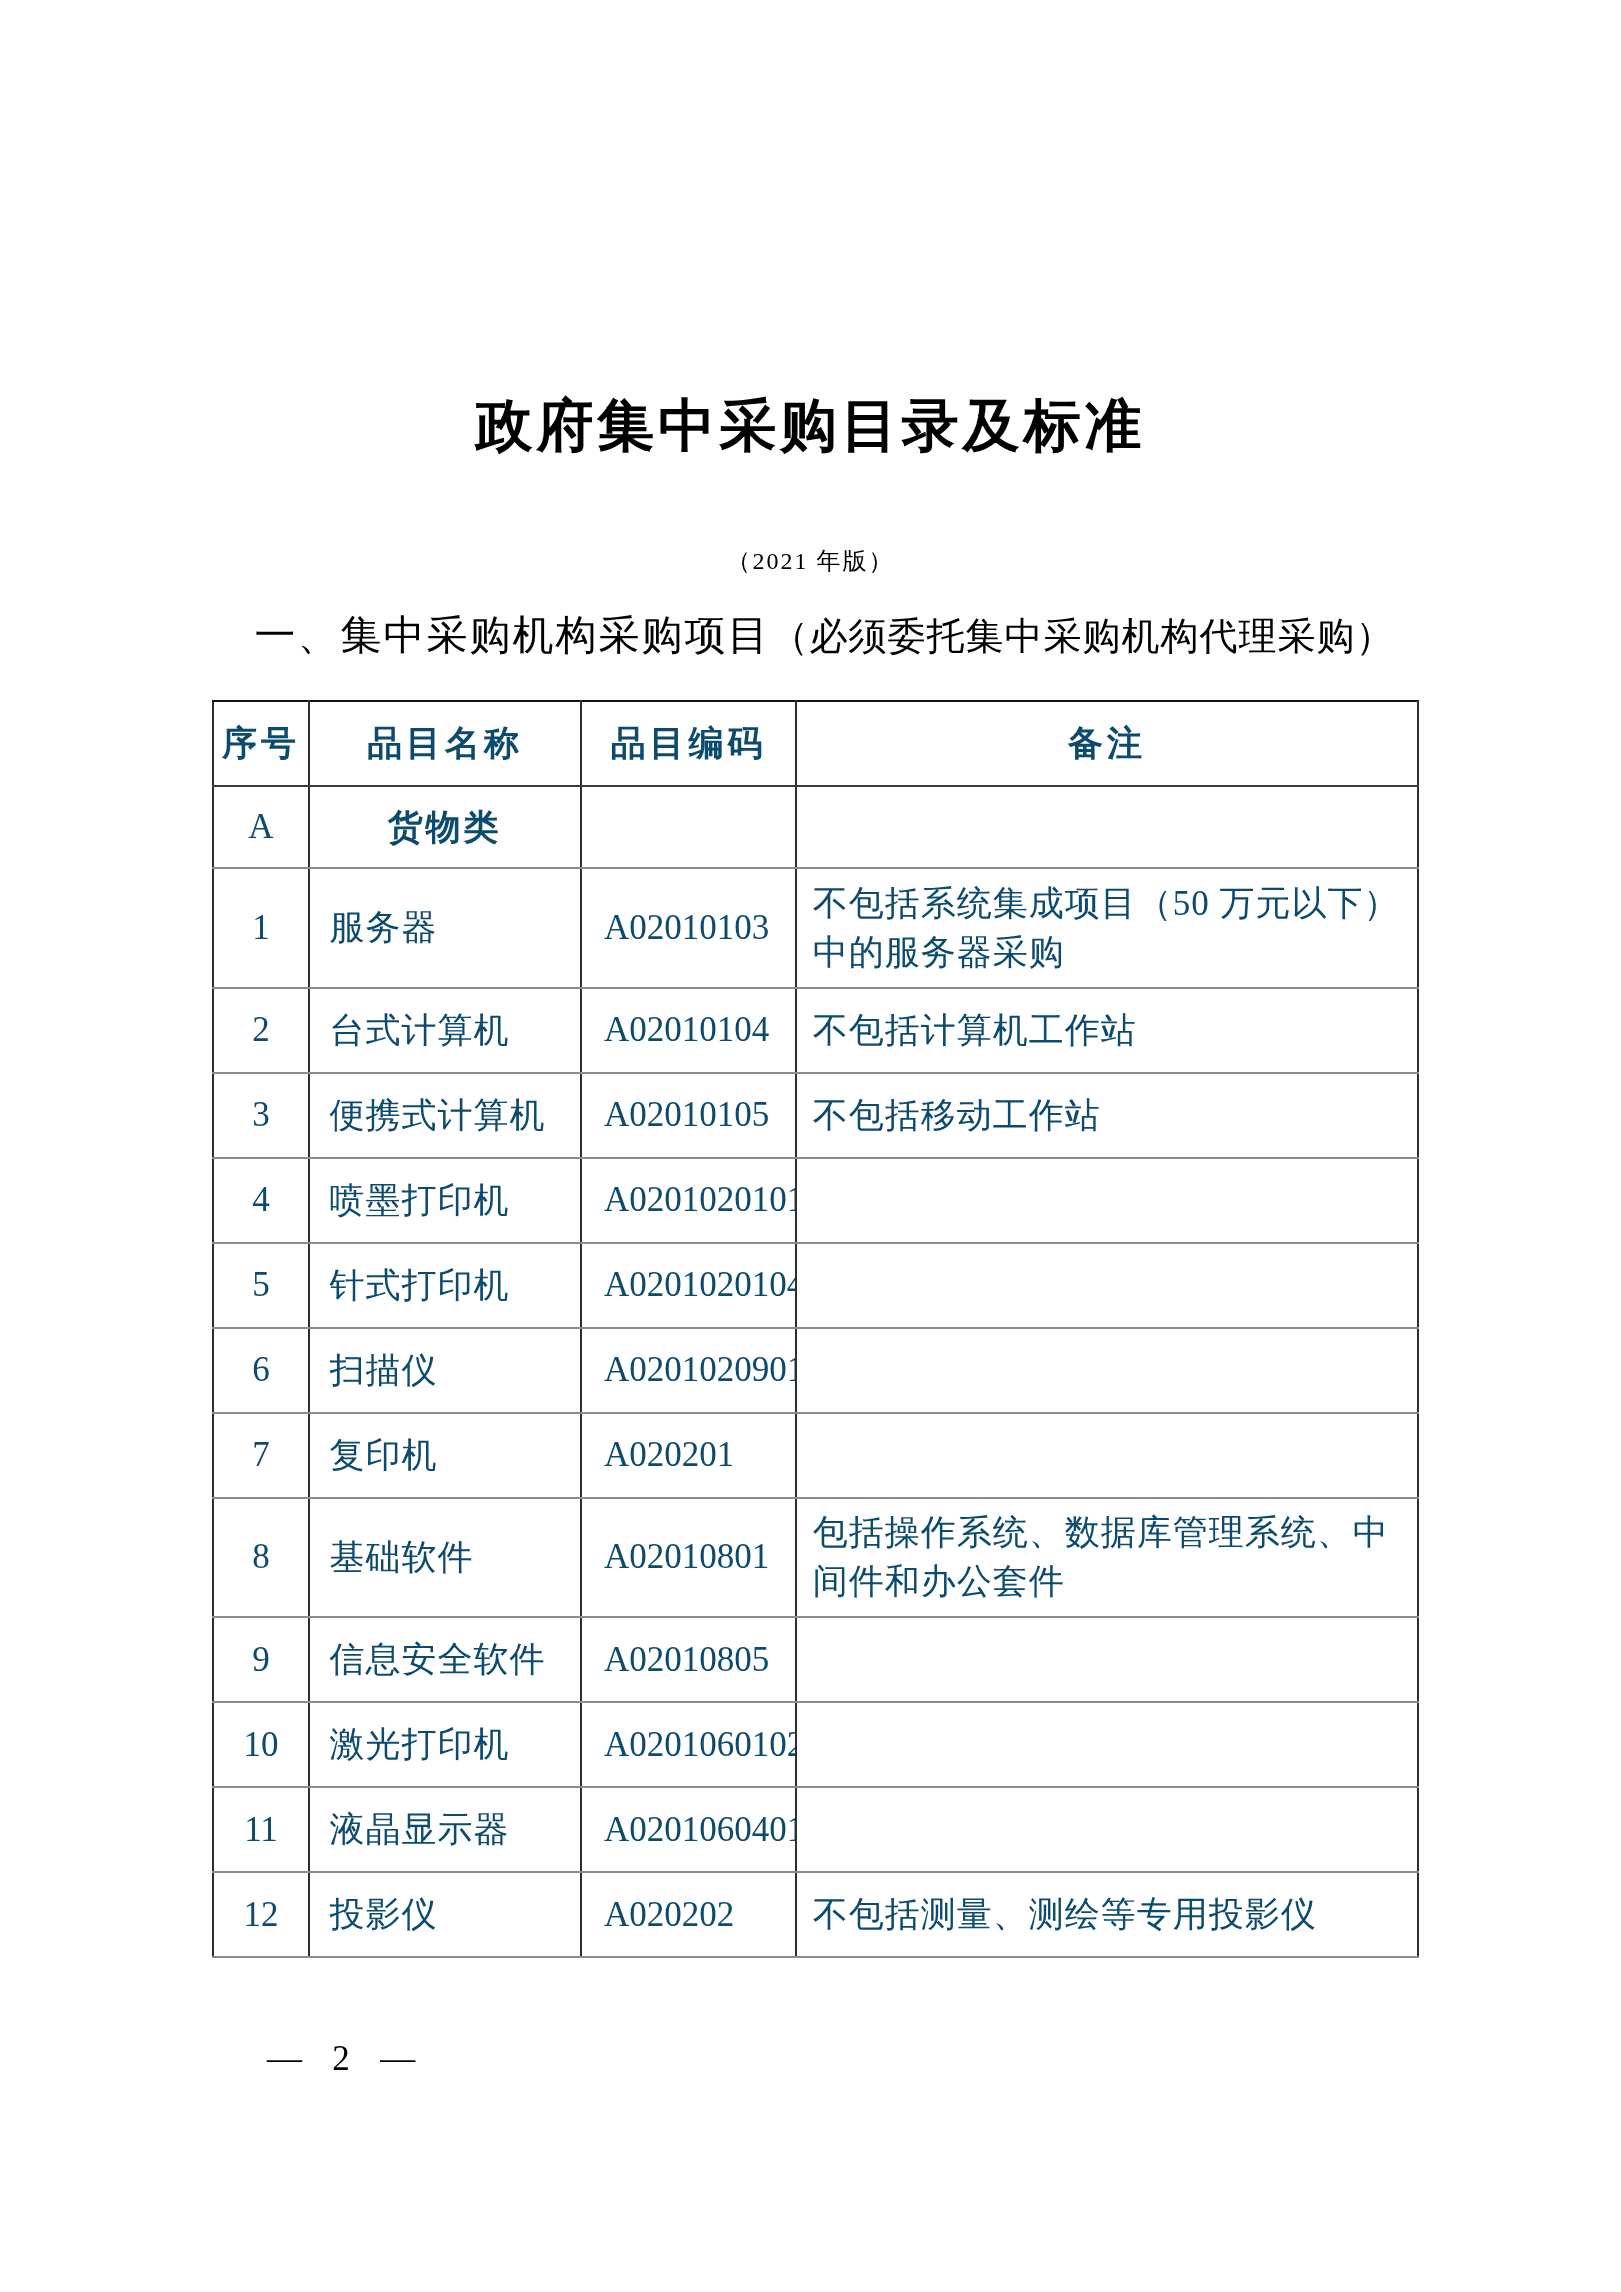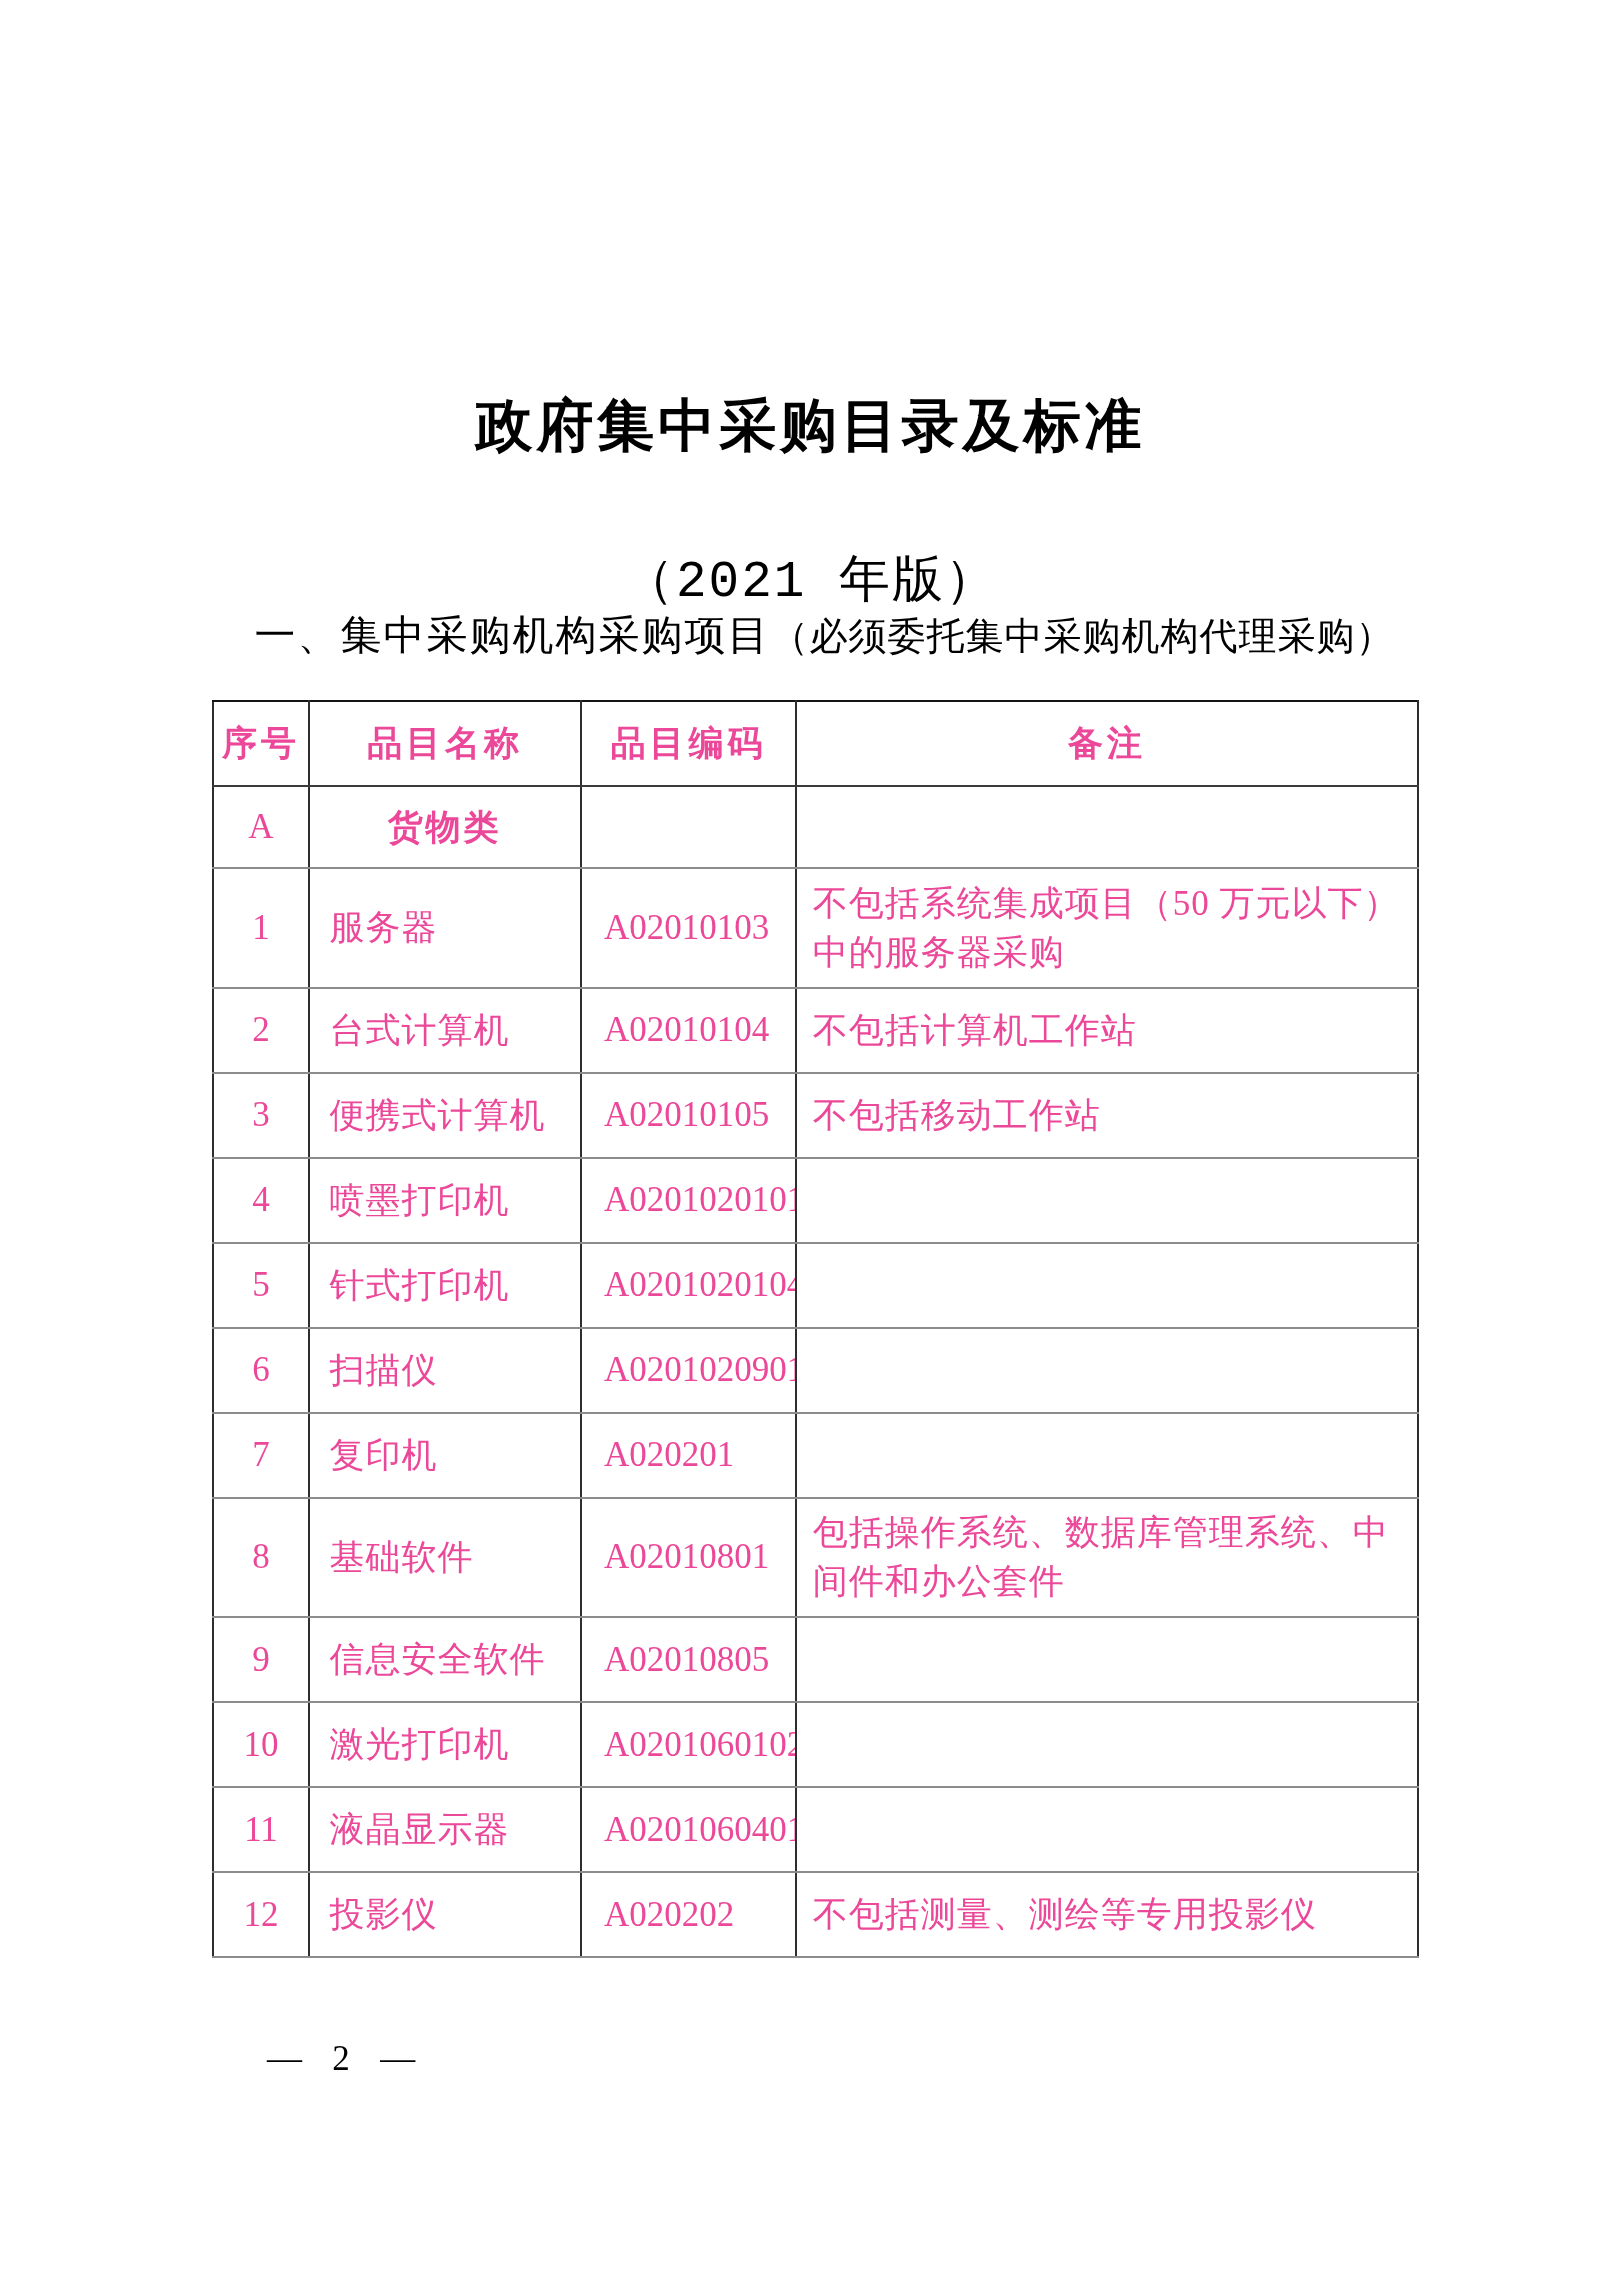--- a/index.html
+++ b/index.html
@@ -26,24 +26,23 @@
     font-weight: 700;
     letter-spacing: 3.9px;
     font-family: "Liberation Serif", "DejaVu Serif", serif;
   }
   .doc-subtitle {
     position: absolute;
     top: 545px;
     left: 0;
     width: 100%;
     text-align: center;
-    font-size: 51px;
+    font-size: 24px;
     font-weight: 400;
     letter-spacing: 2px;
-    font-family: Liberation Mono, monospace;
   }
   .section-heading {
     position: absolute;
     top: 608px;
     left: 0;
     width: 100%;
     text-align: center;
     white-space: nowrap;
   }
   .section-heading .heading-bold {
@@ -72,21 +71,21 @@
     border: 2.9px solid #141414;
   }
   table.catalog th,
   table.catalog td {
     border-left: 2px solid #2e2e2e;
     border-right: 2px solid #2e2e2e;
     border-top: 2px solid #8c8c8c;
     border-bottom: 2px solid #8c8c8c;
     vertical-align: middle;
     font-size: 35px;
-    color: #ec4899;
+    color: #0c4a6e;
     overflow: hidden;
   }
   table.catalog thead th {
     height: 74px;
     font-family: "Liberation Sans", "DejaVu Sans", sans-serif;
     font-weight: 700;
     text-align: center;
     letter-spacing: 3.9px;
     border-top: 2.9px solid #141414;
     border-bottom: 2px solid #3a3a3a;

